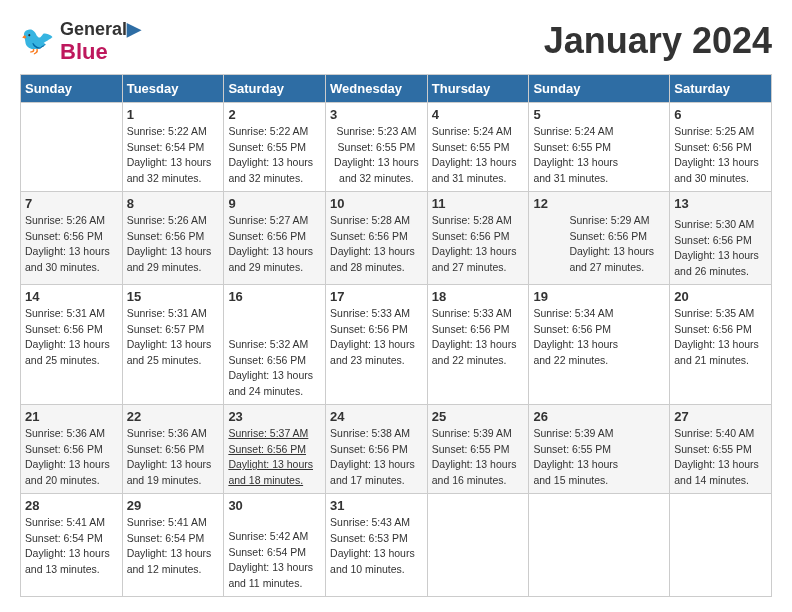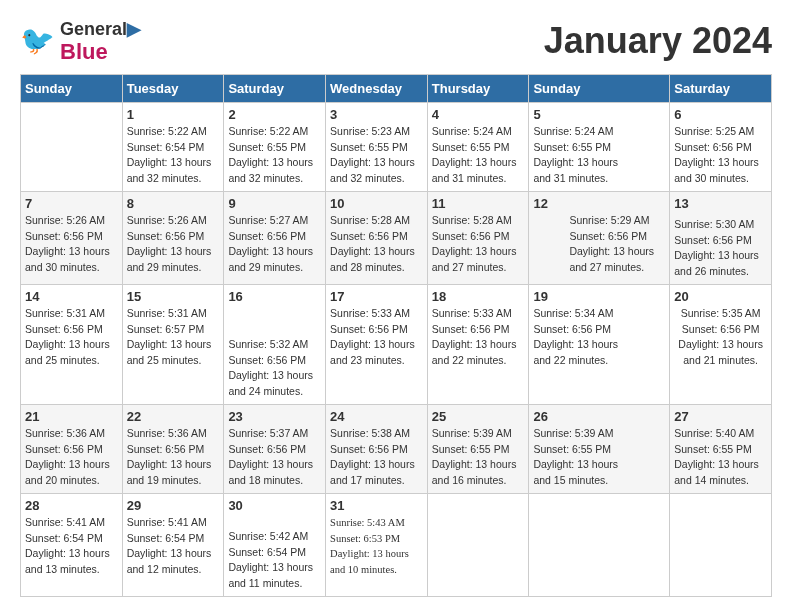--- a/index.html
+++ b/index.html
@@ -126,21 +126,21 @@
         </td>
         <td>
           <span class="day-num">2</span>
           <div class="day-info" style="white-space: pre-line;">Sunrise: 5:22 AM
 Sunset: 6:55 PM
 Daylight: 13 hours
 and 32 minutes.</div>
         </td>
         <td>
           <span class="day-num">3</span>
-          <div class="day-info" style="white-space: pre-line;">Sunrise: 5:23 AM
+          <div class="day-info" style="white-space: pre-line; text-align: center;">Sunrise: 5:23 AM
 Sunset: 6:55 PM
 Daylight: 13 hours
 and 32 minutes.</div>
         </td>
         <td>
           <span class="day-num">4</span>
           <div class="day-info" style="white-space: pre-line;">Sunrise: 5:24 AM
 Sunset: 6:55 PM
 Daylight: 13 hours
 and 31 minutes.</div>
@@ -249,21 +249,21 @@
         </td>
         <td>
           <span class="day-num">19</span>
           <div class="day-info" style="white-space: pre-line;">Sunrise: 5:34 AM
 Sunset: 6:56 PM
 Daylight: 13 hours
 and 22 minutes.</div>
         </td>
         <td>
           <span class="day-num">20</span>
-          <div class="day-info" style="white-space: pre-line; text-align: center;">Sunrise: 5:35 AM
+          <div class="day-info" style="white-space: pre-line;">Sunrise: 5:35 AM
 Sunset: 6:56 PM
 Daylight: 13 hours
 and 21 minutes.</div>
         </td>
       </tr>
       <tr>
         <td>
           <span class="day-num">21</span>
           <div class="day-info" style="white-space: pre-line;">Sunrise: 5:36 AM
 Sunset: 6:56 PM
@@ -272,21 +272,21 @@
         </td>
         <td>
           <span class="day-num">22</span>
           <div class="day-info" style="white-space: pre-line;">Sunrise: 5:36 AM
 Sunset: 6:56 PM
 Daylight: 13 hours
 and 19 minutes.</div>
         </td>
         <td>
           <span class="day-num">23</span>
-          <div class="day-info" style="white-space: pre-line;">Sunrise: 5:37 AM
+          <div class="day-info" style="white-space: pre-line; text-decoration: underline;">Sunrise: 5:37 AM
 Sunset: 6:56 PM
 Daylight: 13 hours
 and 18 minutes.</div>
         </td>
         <td>
           <span class="day-num">24</span>
           <div class="day-info" style="white-space: pre-line;">Sunrise: 5:38 AM
 Sunset: 6:56 PM
 Daylight: 13 hours
 and 17 minutes.</div>
@@ -330,21 +330,21 @@
         </td>
         <td>
           <span class="day-num">30</span>
           <div class="day-info" style="white-space: pre-line; margin-top: 16px;">Sunrise: 5:42 AM
 Sunset: 6:54 PM
 Daylight: 13 hours
 and 11 minutes.</div>
         </td>
         <td>
           <span class="day-num">31</span>
-          <div class="day-info" style="white-space: pre-line; font-family: Liberation Serif, serif;">Sunrise: 5:43 AM
+          <div class="day-info" style="white-space: pre-line;">Sunrise: 5:43 AM
 Sunset: 6:53 PM
 Daylight: 13 hours
 and 10 minutes.</div>
         </td>
         <td></td>
         <td></td>
         <td></td>
       </tr>
     </tbody>
 </table>

